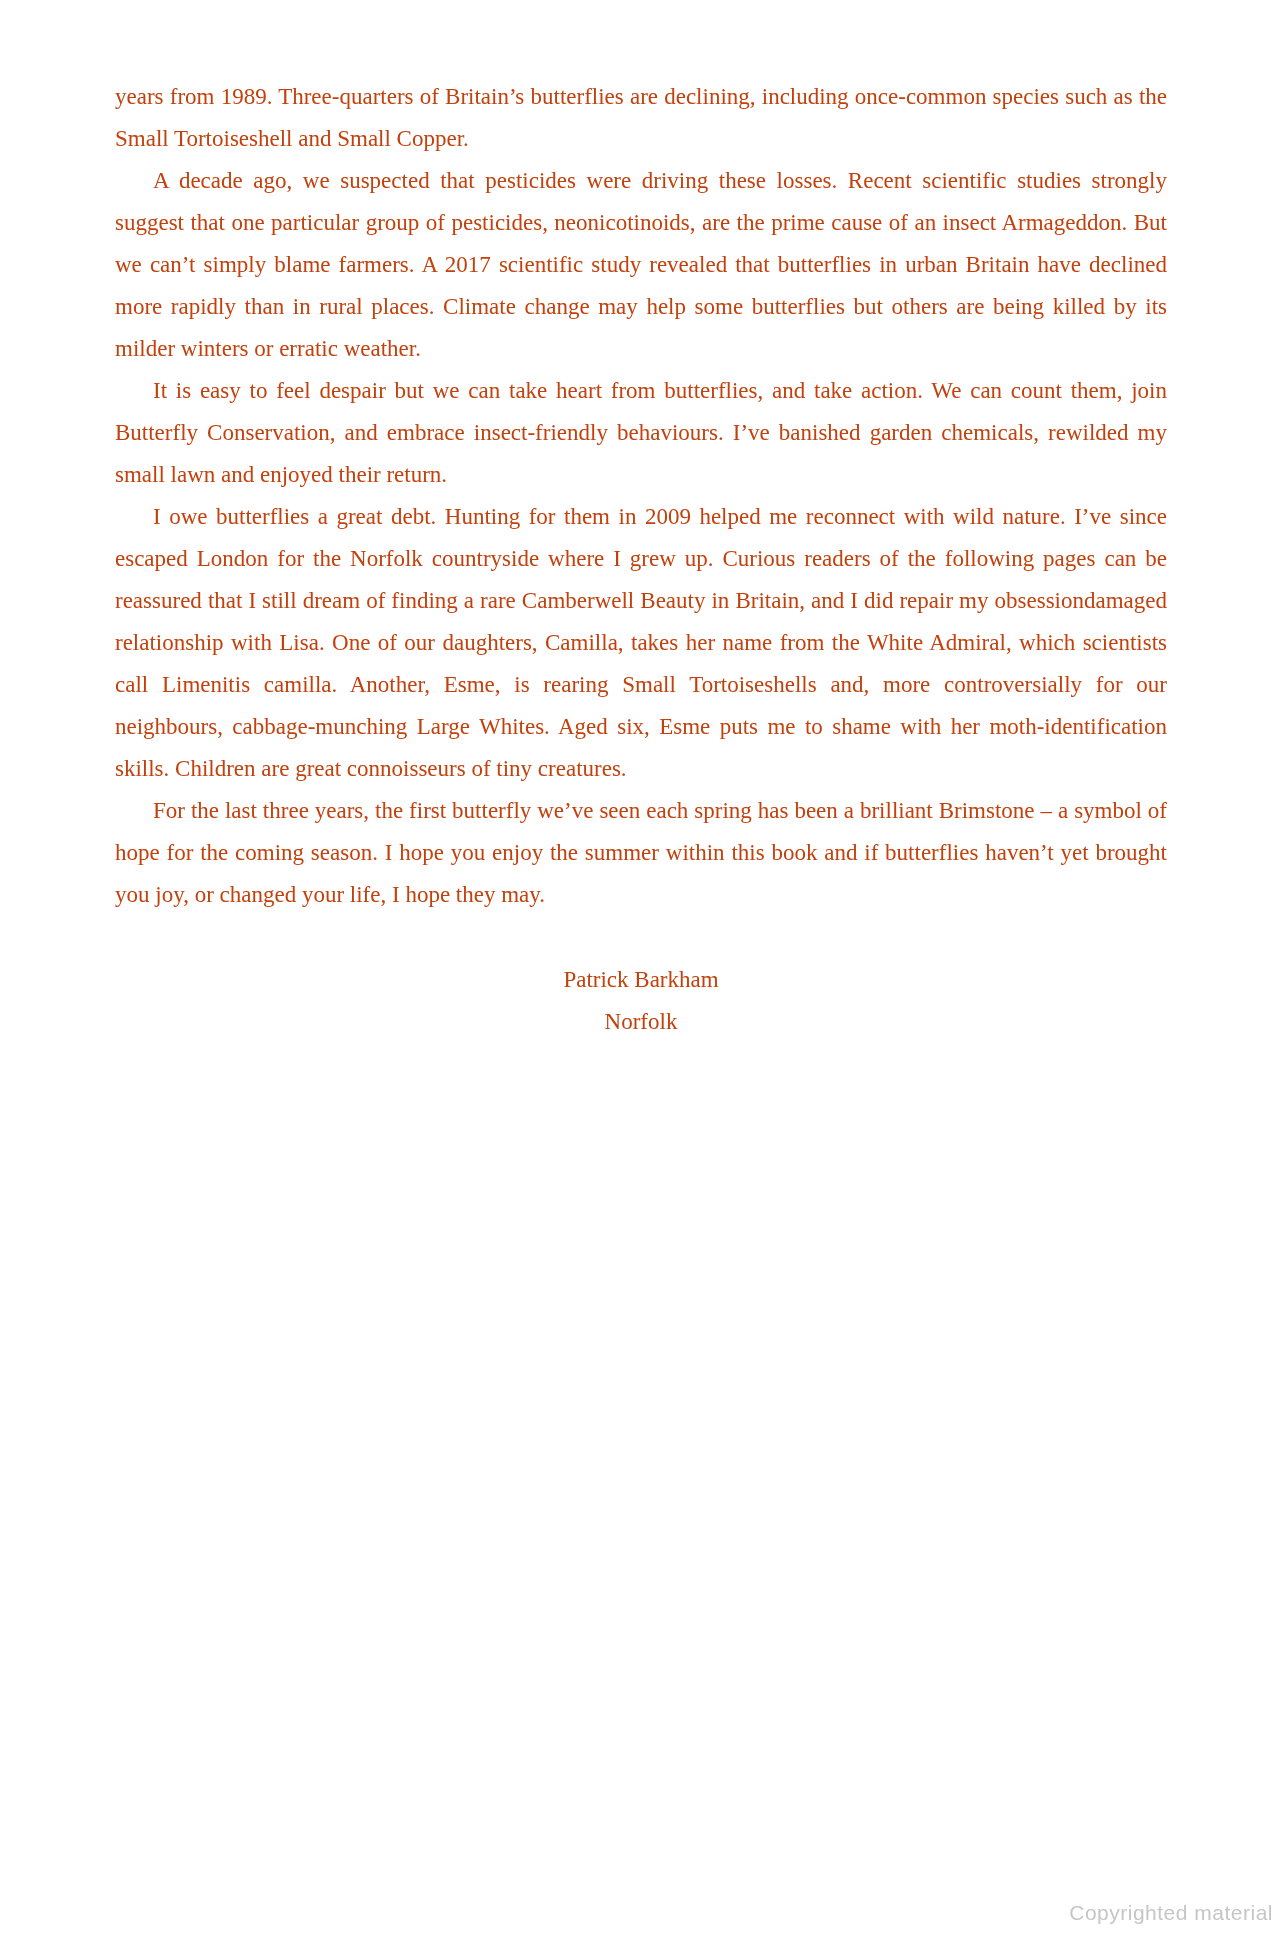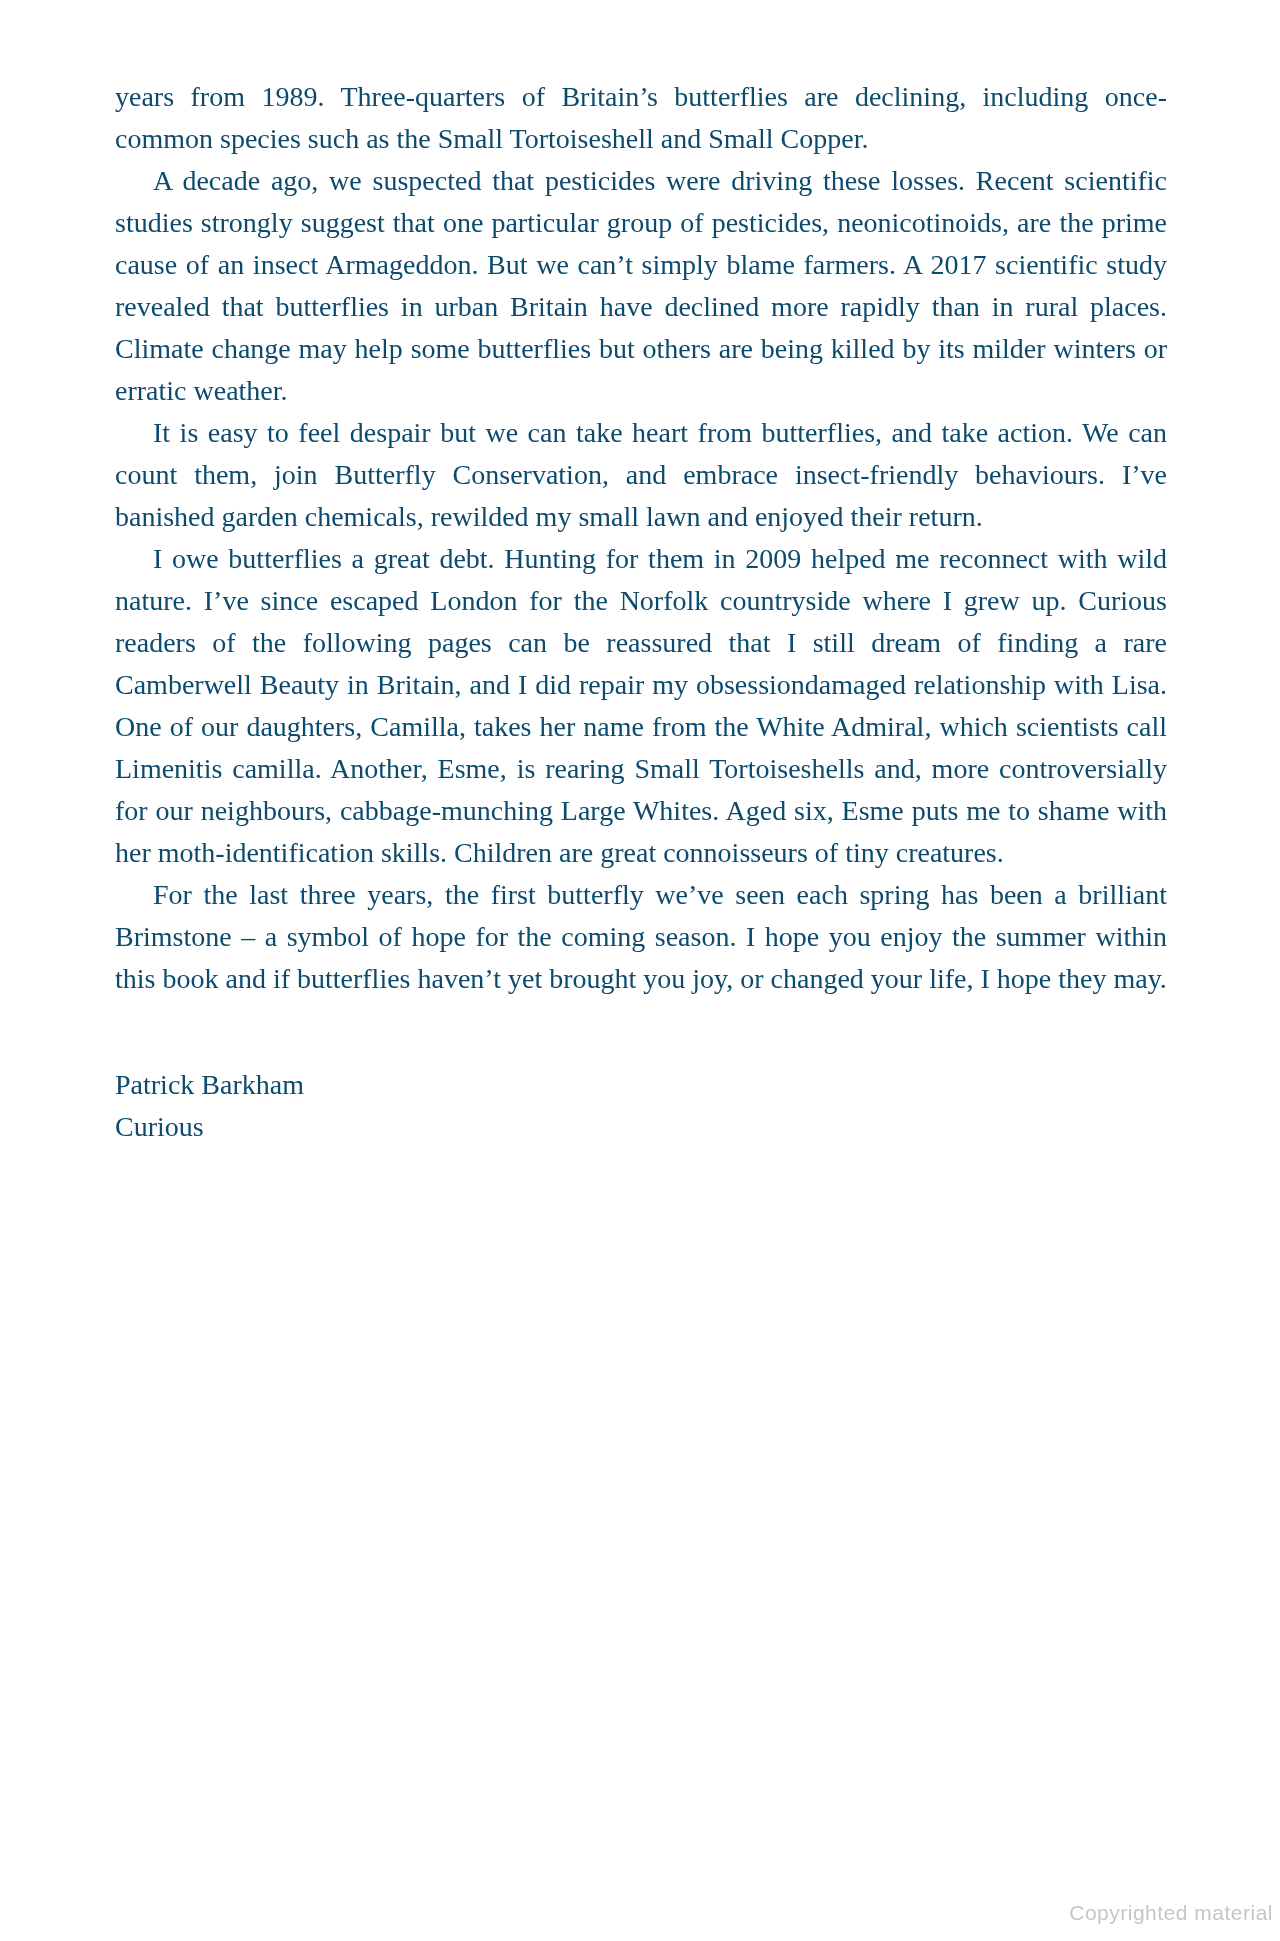--- a/index.html
+++ b/index.html
@@ -13,37 +13,37 @@
     height: 1941px;
     background: #ffffff;
     overflow: hidden;
     font-family: "Liberation Serif", serif;
   }
   .body-text {
     position: absolute;
     left: 115px;
     top: 76px;
     width: 1052px;
-    color: #0c4a6e;
-    font-size: 28px;
+    color: #c2410c;
+    font-size: 23px;
     line-height: 42px;
     text-align: justify;
   }
   p.para {
     margin: 0;
     padding: 0;
   }
   p.para.indent {
     text-indent: 38px;
   }
   .italic {
   }
   .signature {
-    margin-top: 64px;
-    text-align: left;
+    margin-top: 43px;
+    text-align: center;
   }
   .sig-line {
     line-height: 42px;
   }
   .watermark {
     position: absolute;
     right: 7px;
     bottom: 16px;
     font-family: "Liberation Sans", sans-serif;
     font-size: 21px;
@@ -58,17 +58,17 @@
   <div class="body-text">
 
     <p class="para"><span>years from 1989. Three-quarters of Britain’s butterflies are declining, including once-common species such as the Small Tortoiseshell and Small Copper.</span></p>
       <p class="para indent"><span>A decade ago, we suspected that pesticides were driving these losses. Recent scientific studies strongly suggest that one particular group of pesticides, neonicotinoids, are the prime cause of an insect Armageddon. But we can’t simply blame farmers. A 2017 scientific study revealed that butterflies in urban Britain have declined more rapidly than in rural places. Climate change may help some butterflies but others are being killed by its milder winters or erratic weather.</span></p>
       <p class="para indent"><span>It is easy to feel despair but we can take heart from butterflies, and take action. We can count them, join Butterfly Conservation, and embrace insect-friendly behaviours. I’ve banished garden chemicals, rewilded my small lawn and enjoyed their return.</span></p>
       <p class="para indent"><span>I owe butterflies a great debt. Hunting for them in 2009 helped me reconnect with wild nature. I’ve since escaped London for the Norfolk countryside where I grew up. Curious readers of the following pages can be reassured that I still dream of finding a rare Camberwell Beauty in Britain, and I did repair my obsessiondamaged relationship with Lisa. One of our daughters, Camilla, takes her name from the White Admiral, which scientists call </span><span class="italic">Limenitis camilla.</span><span> Another, Esme, is rearing Small Tortoiseshells and, more controversially for our neighbours, cabbage-munching Large Whites. Aged six, Esme puts me to shame with her moth-identification skills. Children are great connoisseurs of tiny creatures.</span></p>
       <p class="para indent"><span>For the last three years, the first butterfly we’ve seen each spring has been a brilliant Brimstone – a symbol of hope for the coming season. I hope you enjoy the summer within this book and if butterflies haven’t yet brought you joy, or changed your life, I hope they may.</span></p>
       <div class="signature">
 
     <div class="sig-line">Patrick Barkham</div>
-        <div class="sig-line">Curious</div>
+        <div class="sig-line">Norfolk</div>
       </div>
   </div>
   <div class="watermark">Copyrighted material</div>
 </div>
 
 </body></html>

